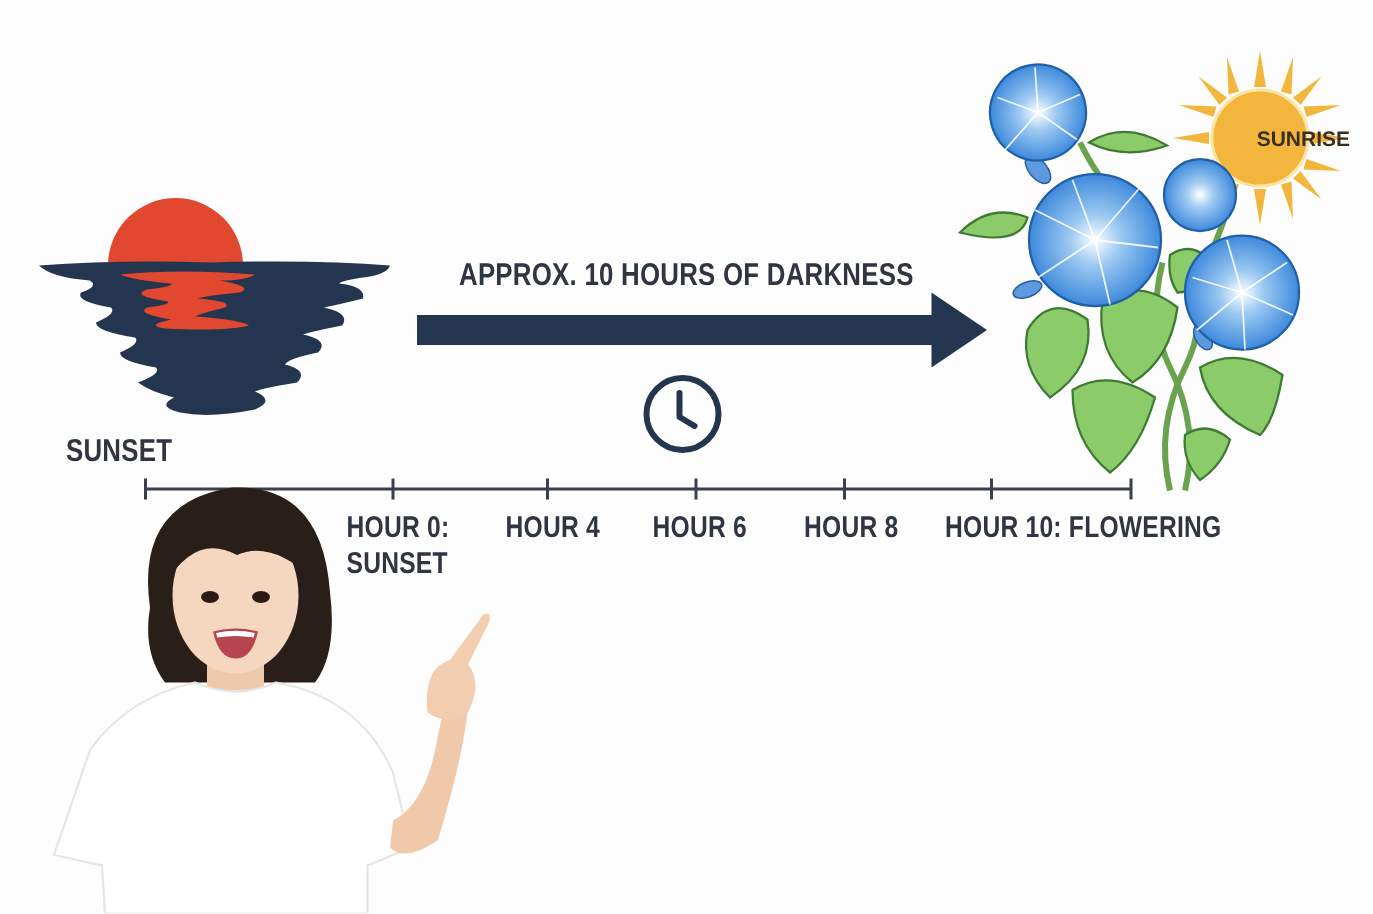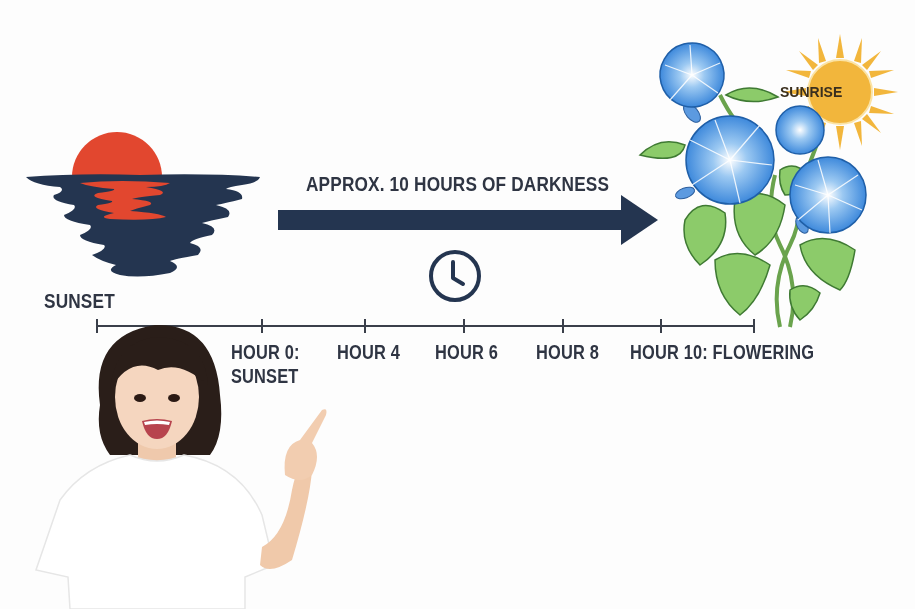--- a/index.html
+++ b/index.html
@@ -80,21 +80,21 @@
     <polygon points="82,6 81,31 74,29"></polygon>
     <polygon points="6,38 29,46 31,39"></polygon>
     <polygon points="114,38 89,39 91,46"></polygon>
     <polygon points="6,82 31,81 29,74"></polygon>
     <polygon points="114,82 91,74 89,81"></polygon>
     <polygon points="38,114 39,89 46,91"></polygon>
     <polygon points="82,114 74,91 81,89"></polygon>
   </g>
   <circle cx="60" cy="60" r="32" fill="#f2b63c" stroke="#fbe3a4" stroke-width="2"></circle>
 </svg>
-<div class="abs" style="left:780px;top:32px;width:120px;height:120px;display:flex;align-items:center;justify-content:flex-start">
+<div class="abs" style="left:780px;top:32px;width:120px;height:120px;display:flex;align-items:center;justify-content:flex-end">
   <span id="sunrise-text">SUNRISE</span>
 </div>
 
 <svg class="abs" style="left:630px;top:35px" width="250" height="295" viewBox="0 0 250 295">
   <defs>
     <radialGradient id="petal" cx="50%" cy="50%" r="55%">
       <stop offset="0%" stop-color="#ffffff"></stop>
       <stop offset="35%" stop-color="#9cc9f2"></stop>
       <stop offset="100%" stop-color="#2f7fd8"></stop>
     </radialGradient>

